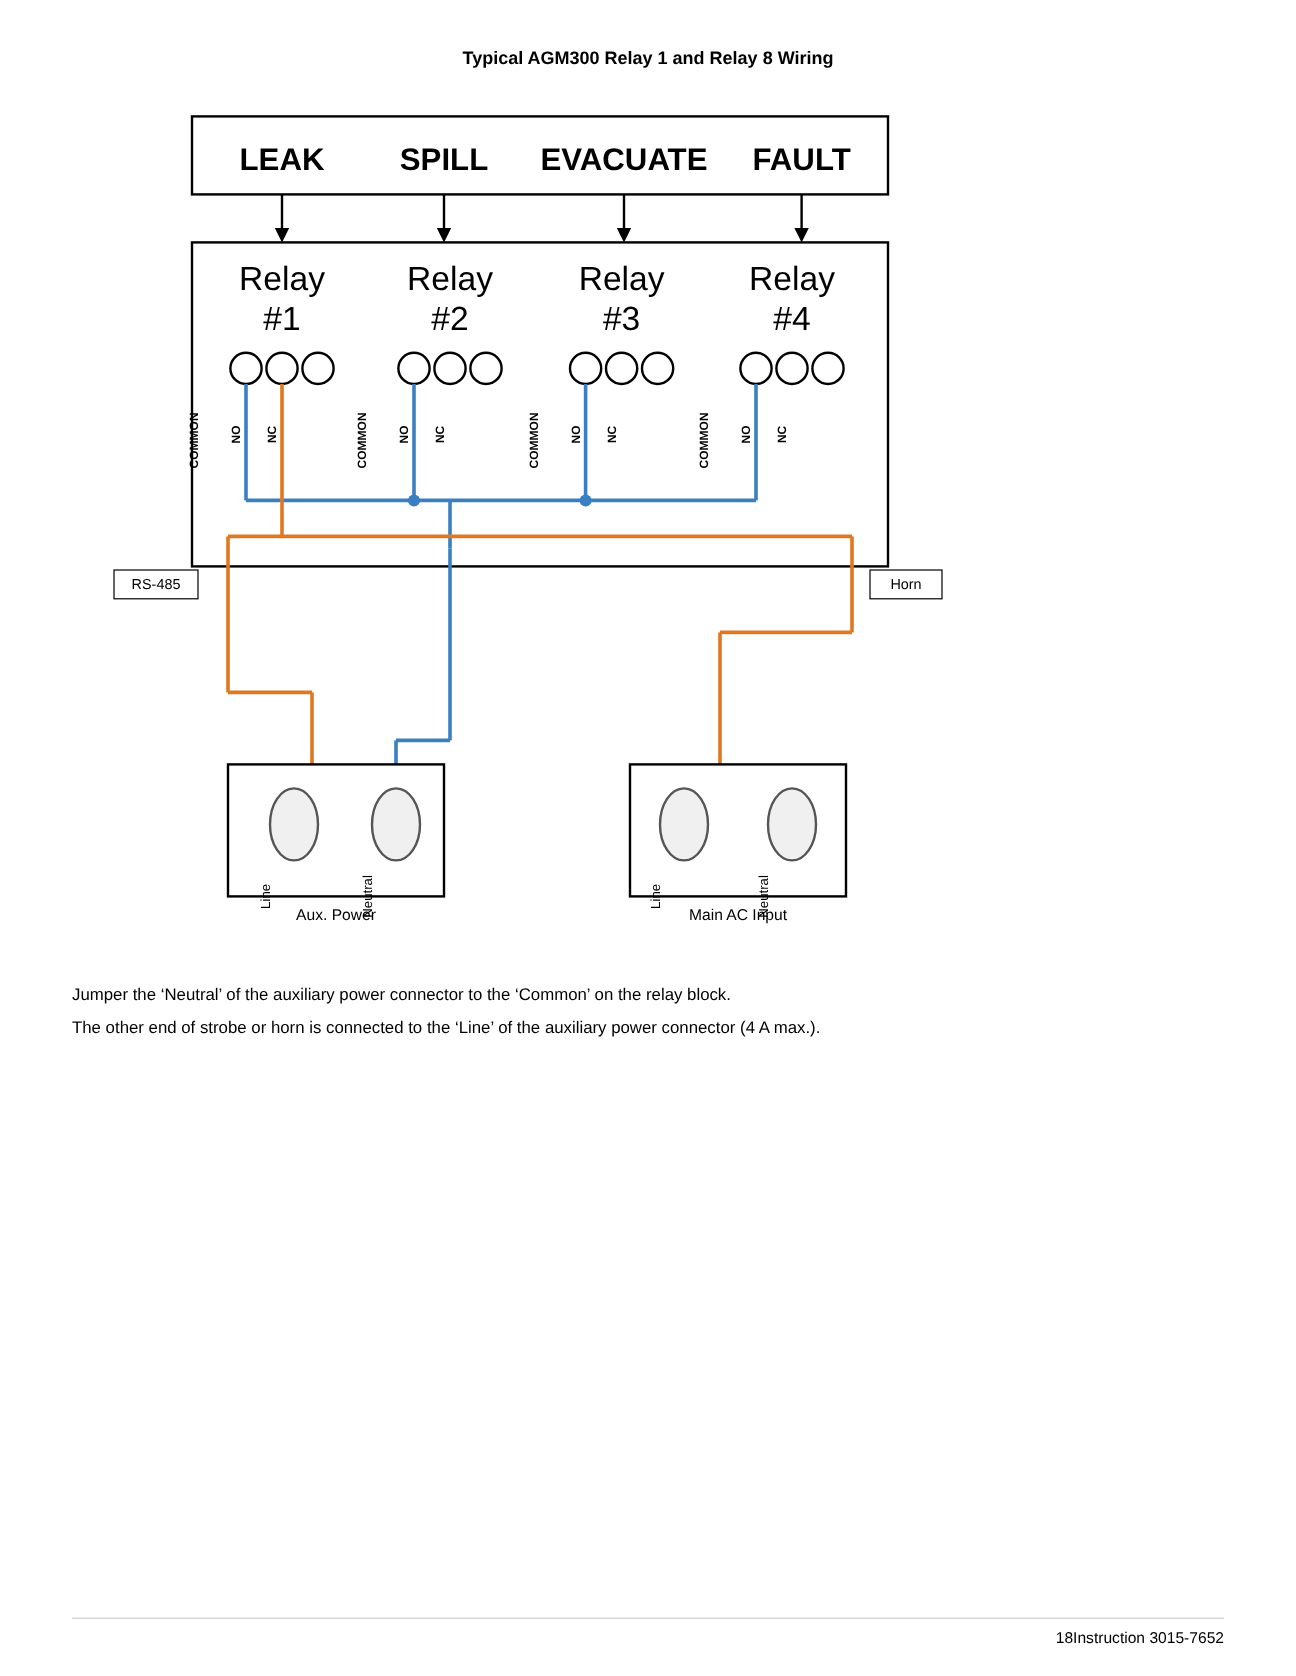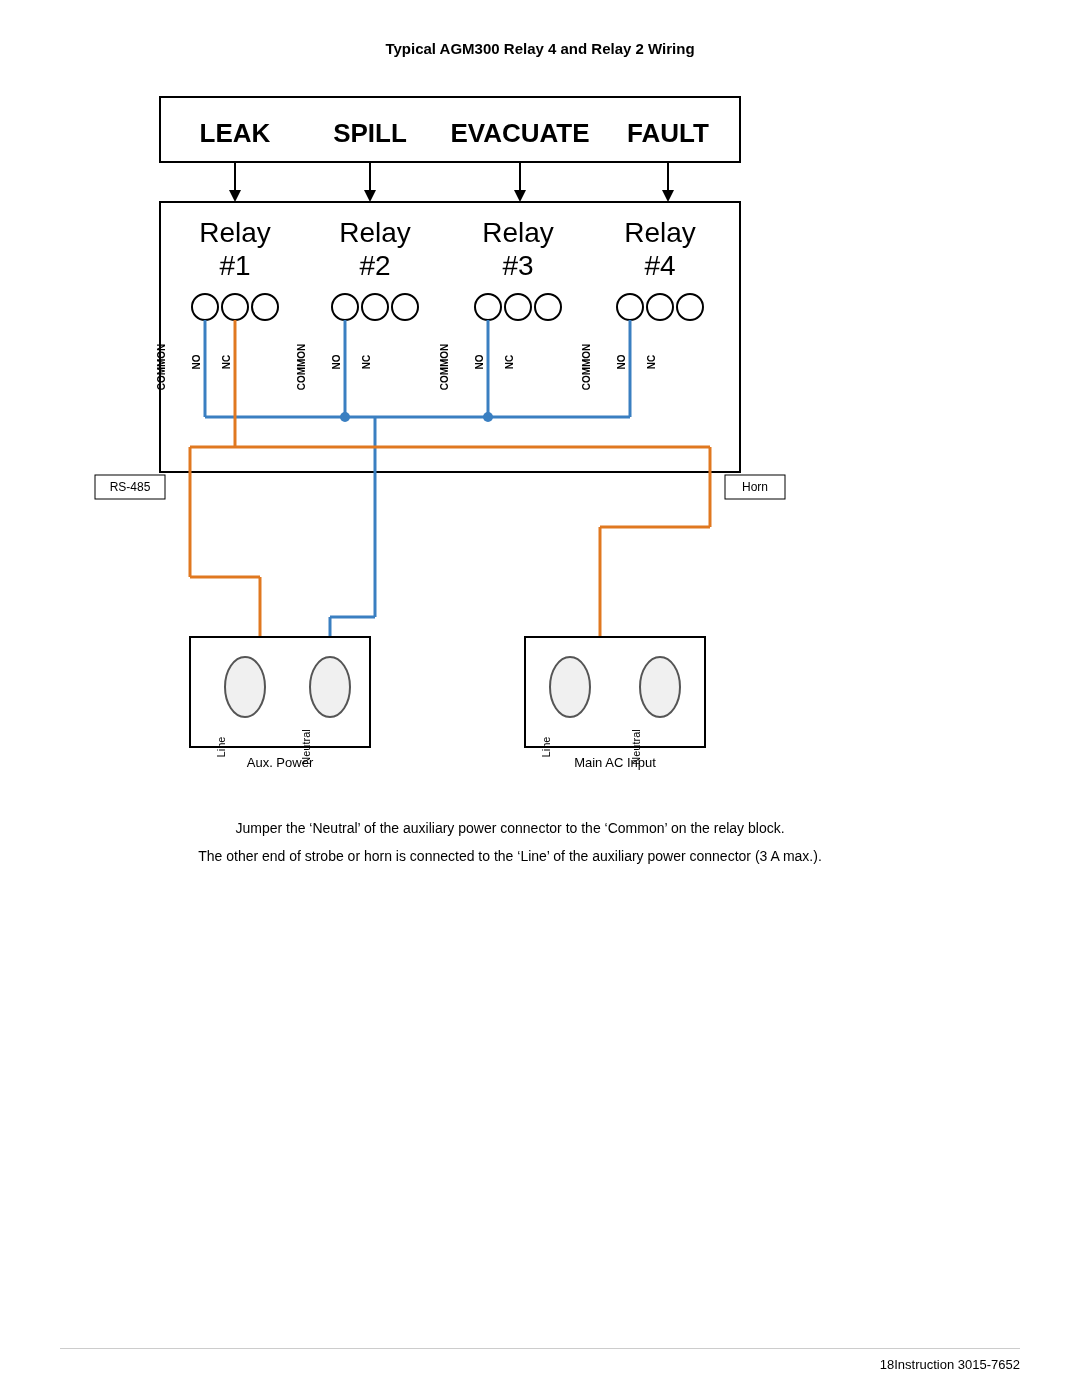--- a/index.html
+++ b/index.html
@@ -64,21 +64,21 @@
       position: relative;
       width: 780px;
       height: 720px;
     }
   </style>
 </head>
 <body>
 
 <div class="page">
 
-  <div class="page-title">Typical AGM300 Relay 4 and Relay 2 Wiring</div>
+  <div class="page-title">Typical AGM300 Relay 1 and Relay 8 Wiring</div>
 
   <div class="diagram-area">
 
     <div class="diagram-svg-container">
       <svg width="780" height="720" viewBox="0 0 780 720" style="position:absolute;top:0;left:0;">
 
         <rect x="100" y="10" width="580" height="65" fill="white" stroke="black" stroke-width="2"></rect>
         <text x="175" y="55" font-family="Arial" font-size="26" font-weight="bold" text-anchor="middle">LEAK</text>
         <text x="310" y="55" font-family="Arial" font-size="26" font-weight="bold" text-anchor="middle">SPILL</text>
         <text x="460" y="55" font-family="Arial" font-size="26" font-weight="bold" text-anchor="middle">EVACUATE</text>
@@ -195,23 +195,23 @@
         <text x="510" y="640" font-family="Arial" font-size="11" text-anchor="middle" transform="rotate(-90 510 660)">Line</text>
         <text x="600" y="640" font-family="Arial" font-size="11" text-anchor="middle" transform="rotate(-90 600 660)">Neutral</text>
 
         <text x="555" y="680" font-family="Arial" font-size="13" text-anchor="middle">Main AC Input</text>
 
       </svg>
     </div>
 
   </div>
 
-  <div class="text-section" style="margin-top: 10px; text-align: center;">
+  <div class="text-section" style="margin-top: 10px;">
     <p>Jumper the ‘Neutral’ of the auxiliary power connector to the ‘Common’ on the relay block.</p>
-    <p>The other end of strobe or horn is connected to the ‘Line’ of the auxiliary power connector (3 A max.).</p>
+    <p>The other end of strobe or horn is connected to the ‘Line’ of the auxiliary power connector (4 A max.).</p>
   </div>
 
   <div class="footer">
     <span>18</span>
     <span>Instruction 3015-7652</span>
   </div>
 
 </div>
 
 </body></html>

